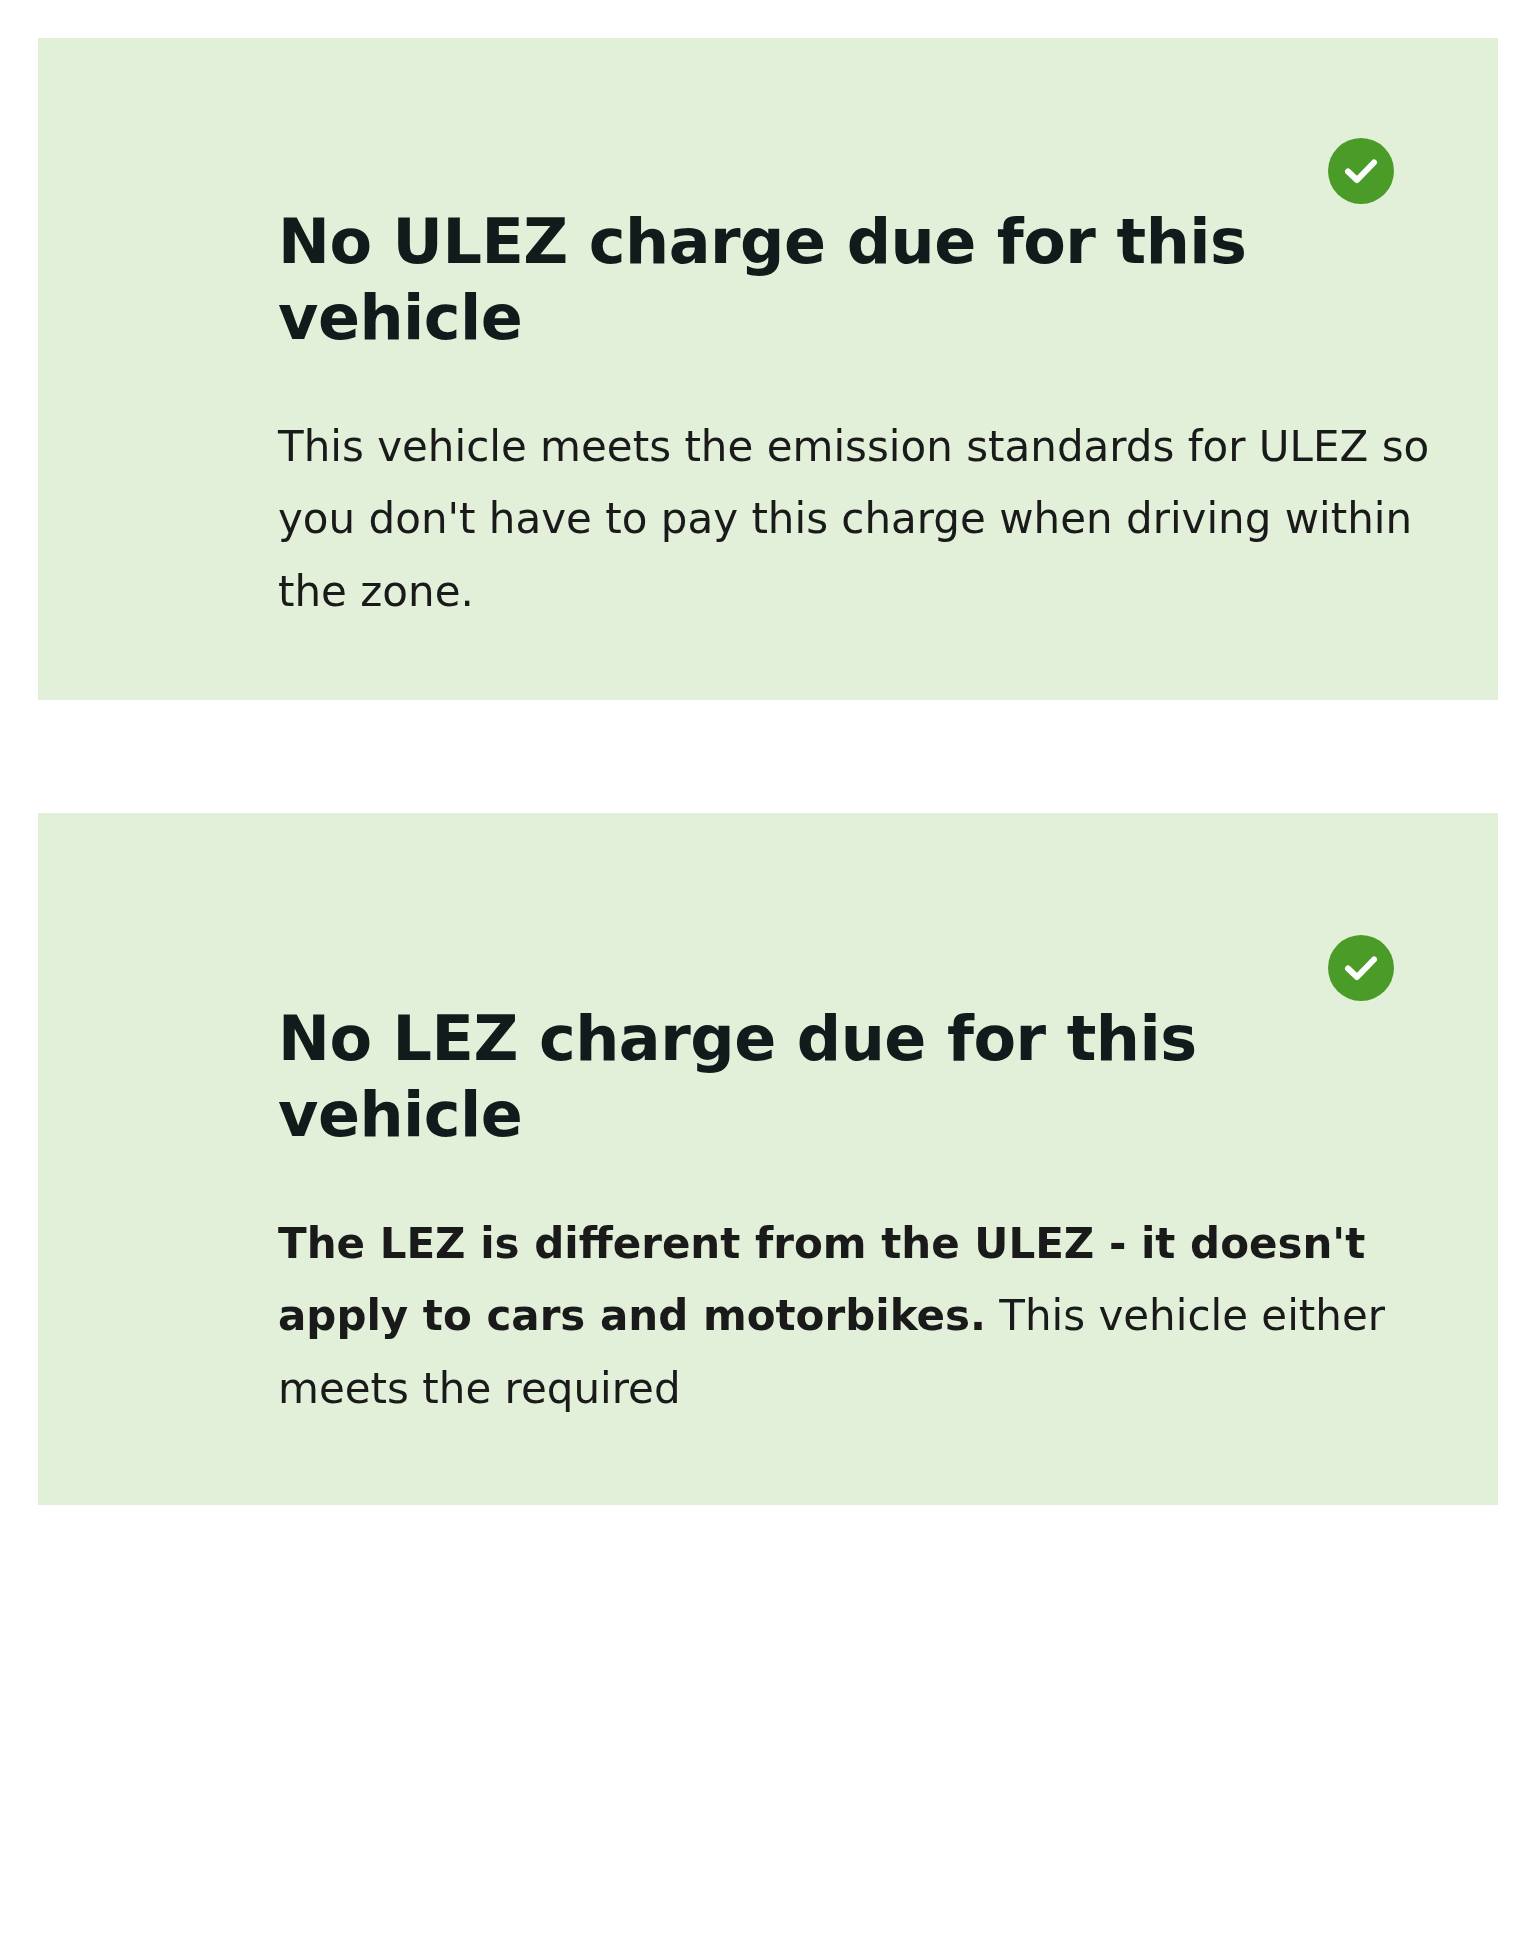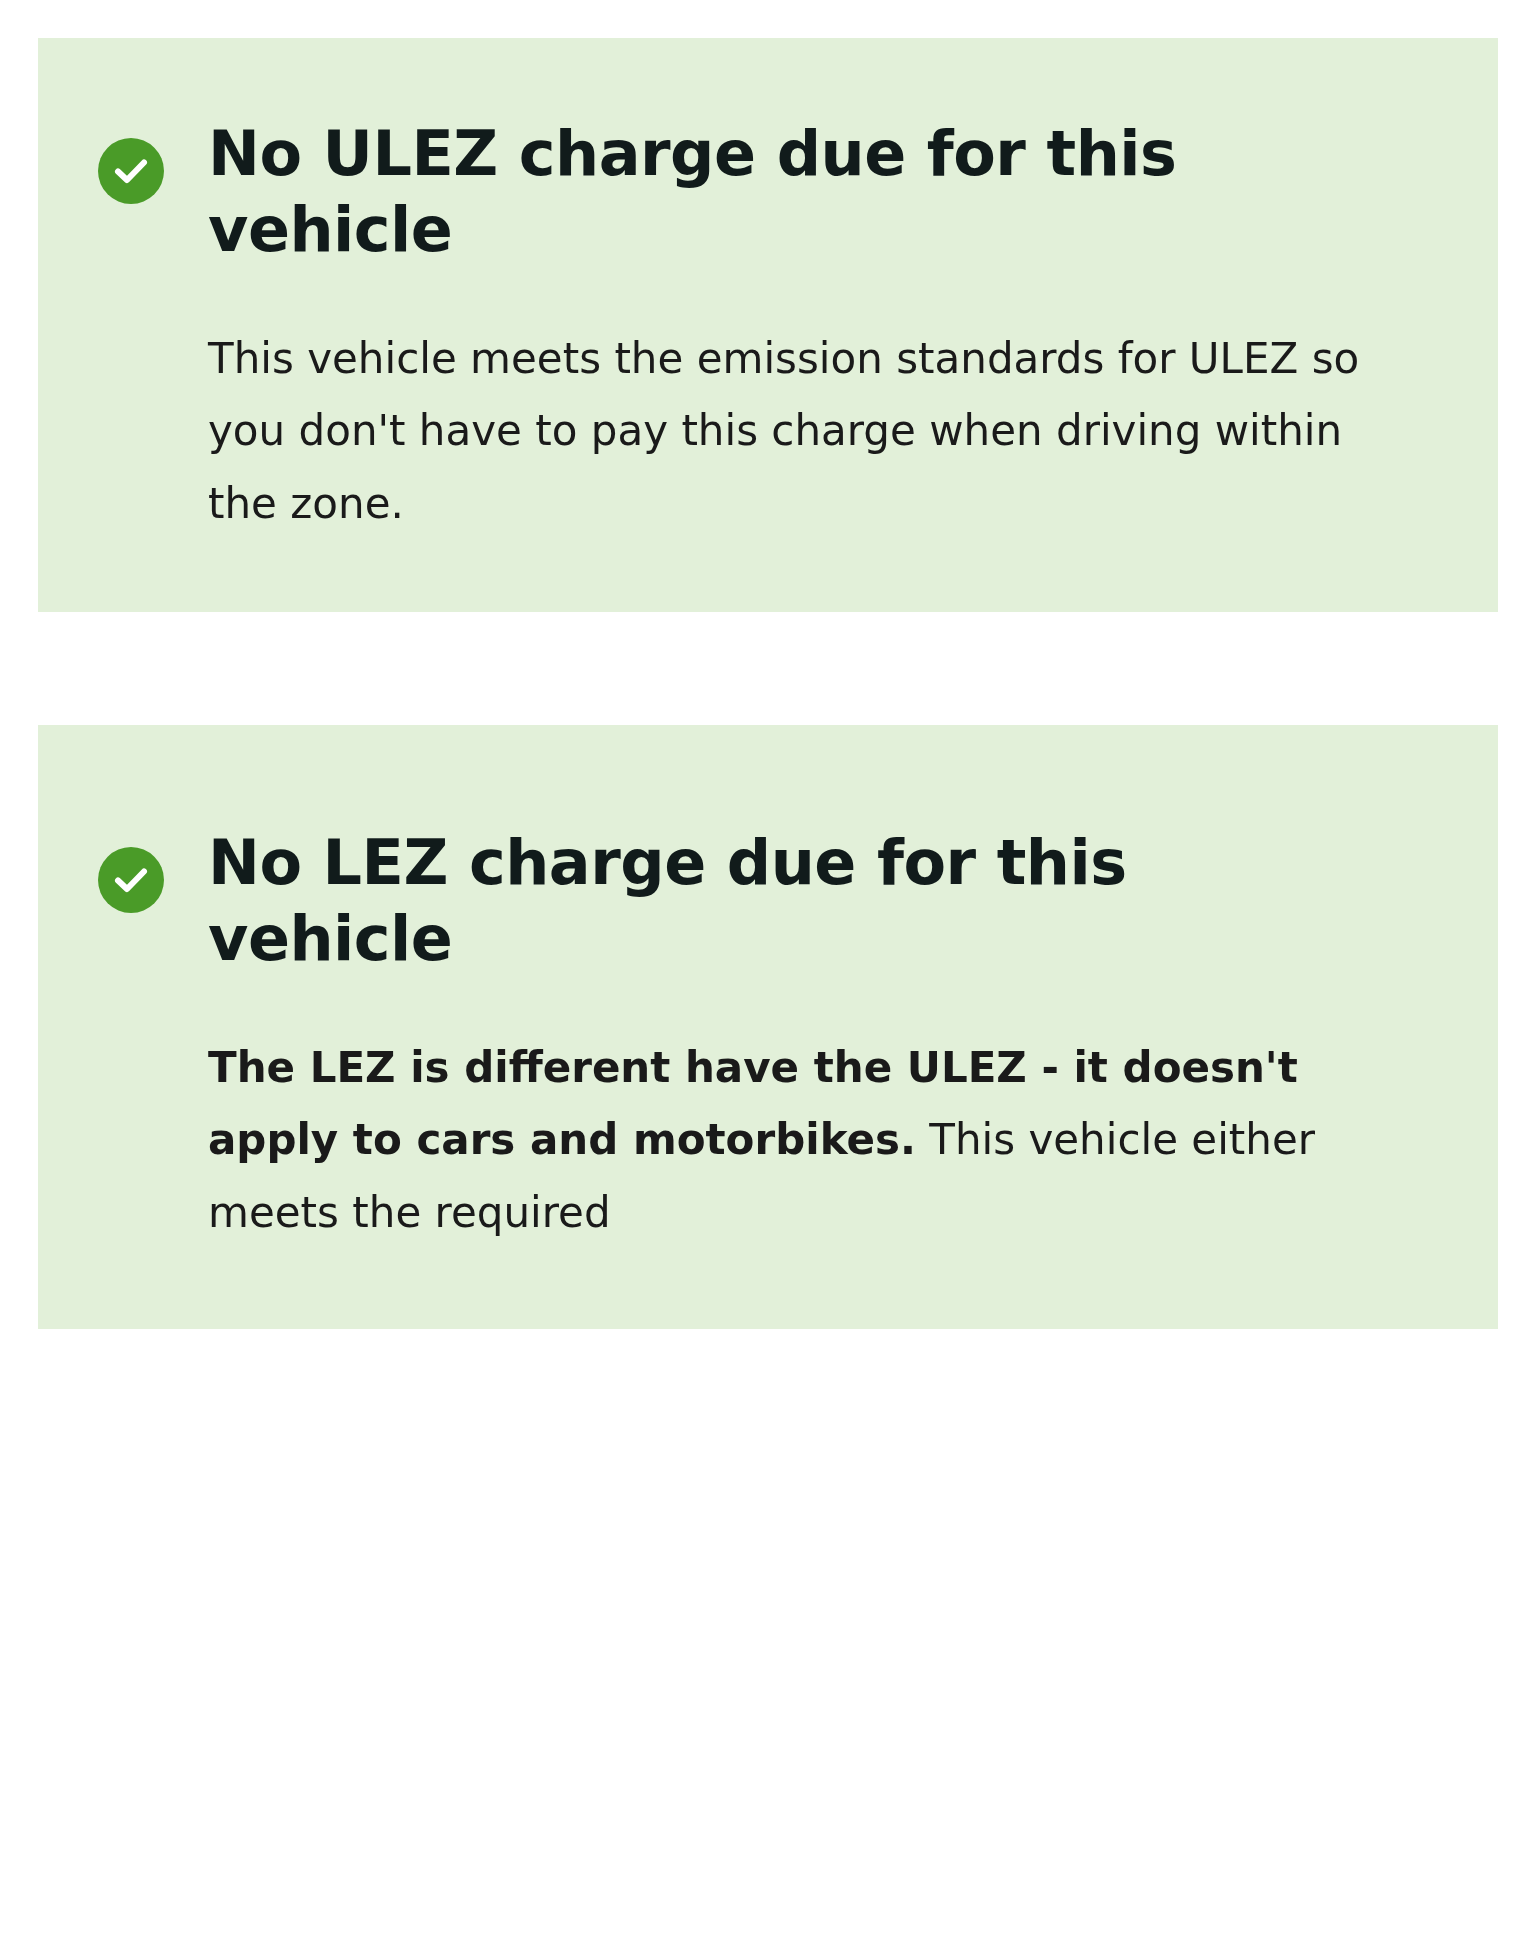--- a/index.html
+++ b/index.html
@@ -29,21 +29,22 @@
   .card-ulez {
     margin-top: 38px;
     padding: 78px 60px 72px 60px;
   }
   .card-lez {
     margin-top: 113px;
     padding: 100px 60px 80px 60px;
   }
   .card-inner {
     display: flex;
-    align-items: flex-start;
+    align-items: flex-end;
+    flex-direction: column;
   }
   .tick-wrap {
     flex: 0 0 auto;
     width: 110px;
     padding-top: 22px;
   }
   .tick {
     width: 66px;
     height: 66px;
     border-radius: 50%;
@@ -109,19 +110,19 @@
       <div class="tick-wrap">
         <div class="tick">
           <svg width="40" height="40" viewBox="0 0 40 40" aria-hidden="true">
             <path d="M7 20.5 L16 29 L33 11.5" fill="none" stroke="#ffffff" stroke-width="6" stroke-linecap="round" stroke-linejoin="round"></path>
           </svg>
         </div>
       </div>
       <div class="card-body">
         <h2 class="card-title">No LEZ charge due for this vehicle</h2>
         <p class="card-para">
-          <b>The LEZ is different have the ULEZ - it doesn't apply to cars and motorbikes.</b><span> This vehicle either meets the required</span>
+          <b>The LEZ is different from the ULEZ - it doesn't apply to cars and motorbikes.</b><span> This vehicle either meets the required</span>
         </p>
       </div>
     </div>
   </section>
 
 </div>
 
 </body></html>

